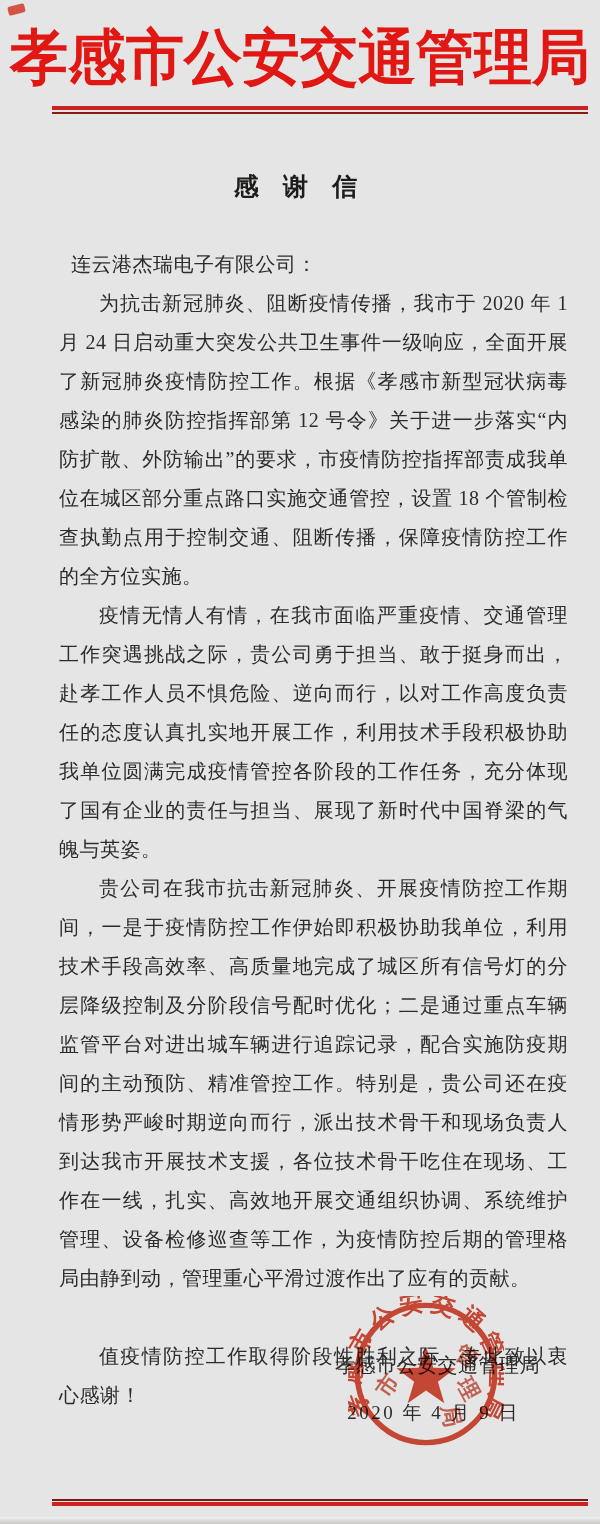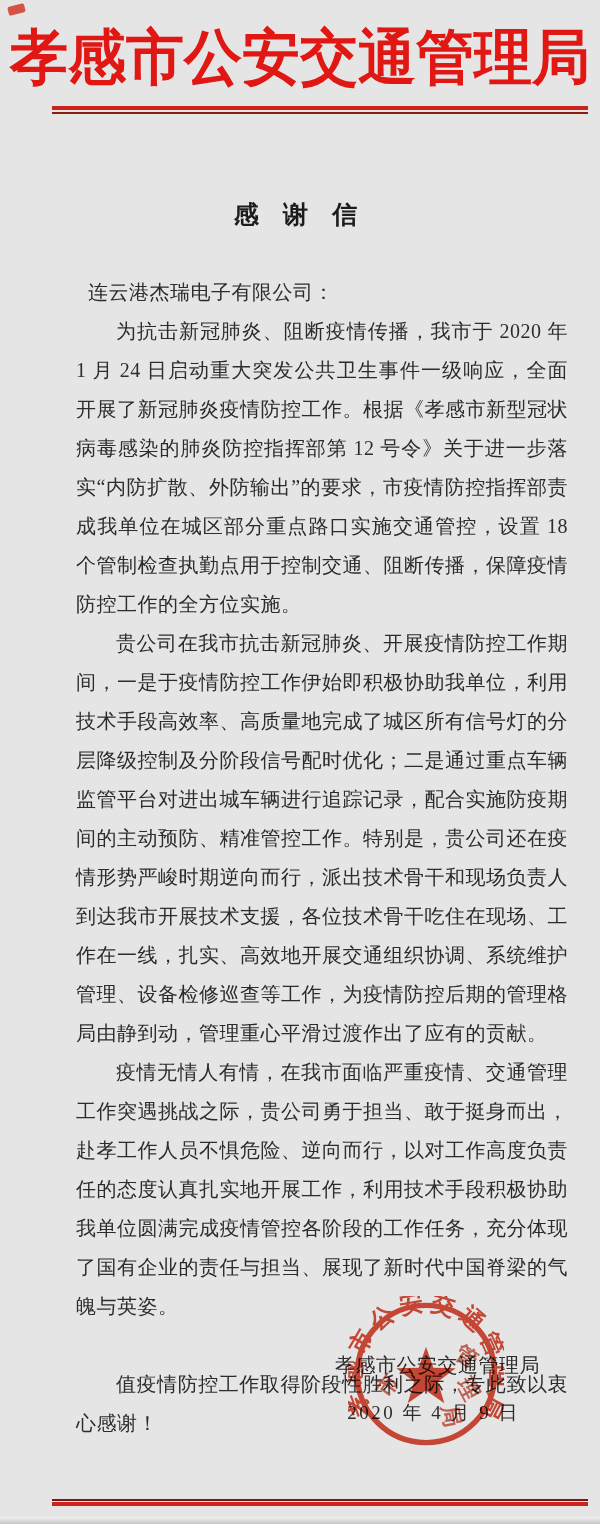--- a/index.html
+++ b/index.html
@@ -34,30 +34,30 @@
     white-space: nowrap;
     transform: scaleY(1.04);
   }
   .rule { position: relative; margin: 12px 12px 0 52px; width: 536px; }
   .rule-top .thick { height: 4px; background: #cb231e; }
   .rule-top .thin  { margin-top: 2px; height: 2px; background: #8a1b15; }
   .rule-bottom { position: absolute; top: 1499px; left: 52px; width: 536px; margin: 0; }
   .rule-bottom .thin  { height: 2px; background: #7c1714; }
   .rule-bottom .thick { margin-top: 1px; height: 4px; background: #cb231e; }
   .doc-title {
-    margin-top: 84px;
+    margin-top: 56px;
     text-align: center;
     font-size: 25px;
     font-weight: bold;
     letter-spacing: 9px;
     color: #1d1c1b;
     white-space: nowrap;
   }
   .body-text {
-    margin: 42px 32px 0 76px;
+    margin: 42px 32px 0 59px;
     font-size: 20px;
     line-height: 39px;
     letter-spacing: 0.5px;
   }
   .body-text p { margin: 0; text-align: justify; }
   .salutation { text-indent: 0.6em; }
   .para { text-indent: 2em; }
   .closing { margin-top: 39px !important; }
   .sign-block {
     position: absolute;
@@ -109,22 +109,22 @@
   <div class="rule rule-top">
     <div class="thick"></div>
     <div class="thin"></div>
   </div>
 
   <div class="doc-title">感 谢 信</div>
 
   <div class="body-text">
     <p class="salutation">连云港杰瑞电子有限公司：</p>
     <p class="para">为抗击新冠肺炎、阻断疫情传播，我市于 2020 年 1 月 24 日启动重大突发公共卫生事件一级响应，全面开展了新冠肺炎疫情防控工作。根据《孝感市新型冠状病毒感染的肺炎防控指挥部第 12 号令》关于进一步落实“内防扩散、外防输出”的要求，市疫情防控指挥部责成我单位在城区部分重点路口实施交通管控，设置 18 个管制检查执勤点用于控制交通、阻断传播，保障疫情防控工作的全方位实施。</p>
+    <p class="para">疫情无情人有情，在我市面临严重疫情、交通管理工作突遇挑战之际，贵公司勇于担当、敢于挺身而出，赴孝工作人员不惧危险、逆向而行，以对工作高度负责任的态度认真扎实地开展工作，利用技术手段积极协助我单位圆满完成疫情管控各阶段的工作任务，充分体现了国有企业的责任与担当、展现了新时代中国脊梁的气魄与英姿。</p>
     <p class="para">贵公司在我市抗击新冠肺炎、开展疫情防控工作期间，一是于疫情防控工作伊始即积极协助我单位，利用技术手段高效率、高质量地完成了城区所有信号灯的分层降级控制及分阶段信号配时优化；二是通过重点车辆监管平台对进出城车辆进行追踪记录，配合实施防疫期间的主动预防、精准管控工作。特别是，贵公司还在疫情形势严峻时期逆向而行，派出技术骨干和现场负责人到达我市开展技术支援，各位技术骨干吃住在现场、工作在一线，扎实、高效地开展交通组织协调、系统维护管理、设备检修巡查等工作，为疫情防控后期的管理格局由静到动，管理重心平滑过渡作出了应有的贡献。</p>
-    <p class="para">疫情无情人有情，在我市面临严重疫情、交通管理工作突遇挑战之际，贵公司勇于担当、敢于挺身而出，赴孝工作人员不惧危险、逆向而行，以对工作高度负责任的态度认真扎实地开展工作，利用技术手段积极协助我单位圆满完成疫情管控各阶段的工作任务，充分体现了国有企业的责任与担当、展现了新时代中国脊梁的气魄与英姿。</p>
     <p class="para closing">值疫情防控工作取得阶段性胜利之际，专此致以衷心感谢！</p>
   </div>
 
   <div class="sign-block">
     <div class="signature">孝感市公安交通管理局</div>
     <div class="sign-date">2020 年 4 月 9 日</div>
   </div>
 
   <div class="seal">
     <svg viewBox="0 0 200 200" xmlns="http://www.w3.org/2000/svg">

